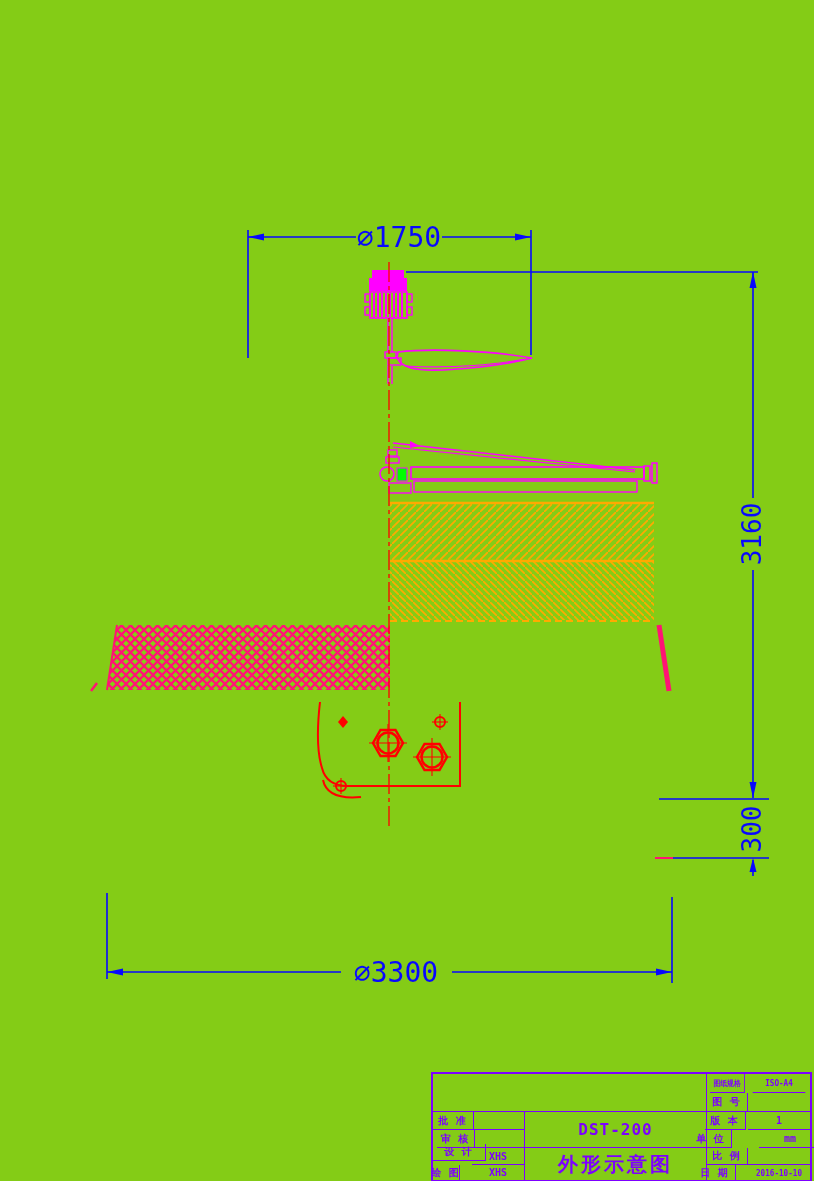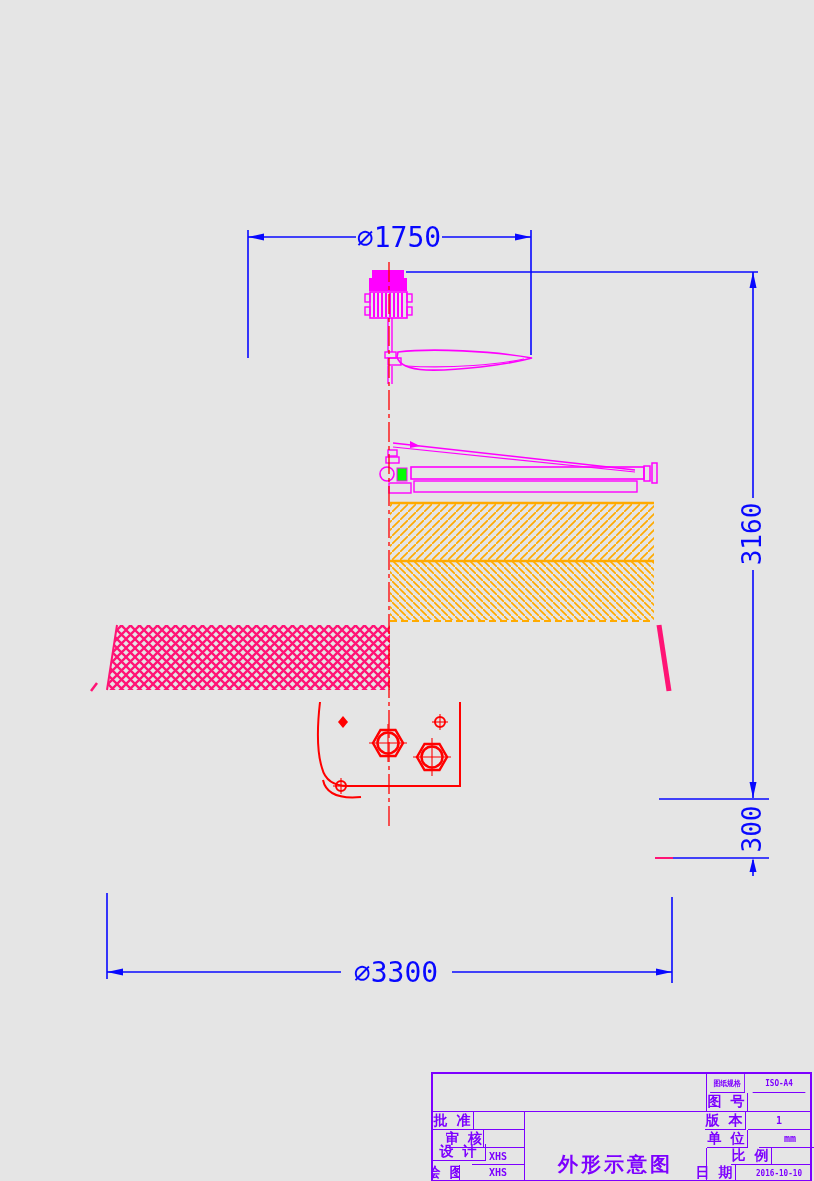--- a/index.html
+++ b/index.html
@@ -1,26 +1,26 @@
 <!DOCTYPE html>
 <html><head>
 <meta charset="utf-8">
 <style>
   html,body{margin:0;padding:0;background:#000;}
-  .canvas{position:relative;width:814px;height:1181px;background:#e5e5e5;overflow:hidden;
+  .canvas{position:relative;width:814px;height:1181px;background:#84cc16;overflow:hidden;
           font-family:"DejaVu Sans",sans-serif;}
   .canvas svg{position:absolute;left:0;top:0;}
   .dim-text{font-family:"DejaVu Sans Mono",monospace;fill:#0808ff;}
   
   .titleblock{position:absolute;left:431px;top:1072px;width:377px;height:106px;
               border:2px solid #7d00ff;color:#7d00ff;}
   .tb-cell{position:absolute;box-sizing:border-box;border-right:1px solid #7d00ff;
            border-bottom:1px solid #7d00ff;display:flex;align-items:center;
            justify-content:center;overflow:hidden;white-space:nowrap;}
-  .tb-label{font-size:14px;font-weight:bold;letter-spacing:2px;}
+  .tb-label{font-size:10px;font-weight:bold;letter-spacing:2px;}
   .tb-label-sm{font-size:8px;font-weight:bold;letter-spacing:0;transform:scaleX(.85);}
   .tb-value{font-size:10px;font-family:"DejaVu Sans Mono",monospace;font-weight:bold;}
   .tb-value-sm{font-size:9px;font-family:"DejaVu Sans Mono",monospace;font-weight:bold;transform:scaleX(.85);}
   .tb-model{font-size:16px;font-family:"DejaVu Sans Mono",monospace;font-weight:bold;letter-spacing:1px;}
   .tb-title{font-size:20px;font-weight:bold;letter-spacing:3px;}
 </style>
 </head>
 <body>
 
 <div class="canvas">
@@ -162,36 +162,37 @@
 
   <line x1="389" y1="262" x2="389" y2="827" stroke="#ff0000" stroke-width="1.3" stroke-dasharray="20 4 4 4"></line>
 </svg>
 
 <div class="titleblock">
 
   <div class="tb-cell" style="left:0;top:0;width:274px;height:38px;"></div>
 
   <div class="tb-cell tb-label" style="left:0;top:38px;width:41px;height:18px;">批 准</div>
   <div class="tb-cell tb-value" style="left:39px;top:38px;width:53px;height:18px;"></div>
-  <div class="tb-cell tb-label" style="left:13px;top:56px;width:38px;height:18px;">审 核</div>
+  <div class="tb-cell tb-label" style="left:4px;top:56px;width:38px;height:18px;">审 核</div>
   <div class="tb-cell tb-value" style="left:39px;top:56px;width:53px;height:18px;"></div>
   <div class="tb-cell tb-label" style="left:0;top:70px;width:53px;height:17px;">设 计</div>
   <div class="tb-cell tb-value" style="left:39px;top:74px;width:53px;height:17px;">XHS</div>
   <div class="tb-cell tb-label" style="left:0;top:91px;width:27px;height:15px;border-bottom:none;">绘 图</div>
   <div class="tb-cell tb-value" style="left:39px;top:91px;width:53px;height:15px;border-bottom:none;">XHS</div>
 
+  <div class="tb-cell tb-model" style="left:92px;top:38px;width:182px;height:36px;">DST-200</div>
   <div class="tb-cell tb-title" style="left:92px;top:74px;width:182px;height:32px;border-bottom:none;">外形示意图</div>
 
   <div class="tb-cell tb-label-sm" style="left:274px;top:0;width:41px;height:19px;">图纸规格</div>
   <div class="tb-cell tb-value-sm" style="left:315px;top:0;width:62px;height:19px;border-right:none;">ISO-A4</div>
   <div class="tb-cell tb-label" style="left:274px;top:19px;width:41px;height:19px;">图 号</div>
   <div class="tb-cell tb-value" style="left:315px;top:19px;width:62px;height:19px;border-right:none;"></div>
   <div class="tb-cell tb-label" style="left:272px;top:38px;width:41px;height:18px;">版 本</div>
   <div class="tb-cell tb-value" style="left:315px;top:38px;width:62px;height:18px;border-right:none;">1</div>
-  <div class="tb-cell tb-label" style="left:274px;top:56px;width:41px;height:18px;">单 位</div>
+  <div class="tb-cell tb-label" style="left:258px;top:56px;width:41px;height:18px;">单 位</div>
   <div class="tb-cell tb-value" style="left:326px;top:56px;width:62px;height:18px;border-right:none;">mm</div>
-  <div class="tb-cell tb-label" style="left:274px;top:74px;width:41px;height:17px;margin-left:24px;">比 例</div>
+  <div class="tb-cell tb-label" style="left:274px;top:74px;width:41px;height:17px;">比 例</div>
   <div class="tb-cell tb-value" style="left:315px;top:74px;width:62px;height:17px;border-right:none;"></div>
   <div class="tb-cell tb-label" style="left:262px;top:91px;width:41px;height:15px;border-bottom:none;">日 期</div>
   <div class="tb-cell tb-value-sm" style="left:315px;top:91px;width:62px;height:15px;border-right:none;border-bottom:none;">2016-10-10</div>
 </div>
 
 </div>
 
 </body></html>

